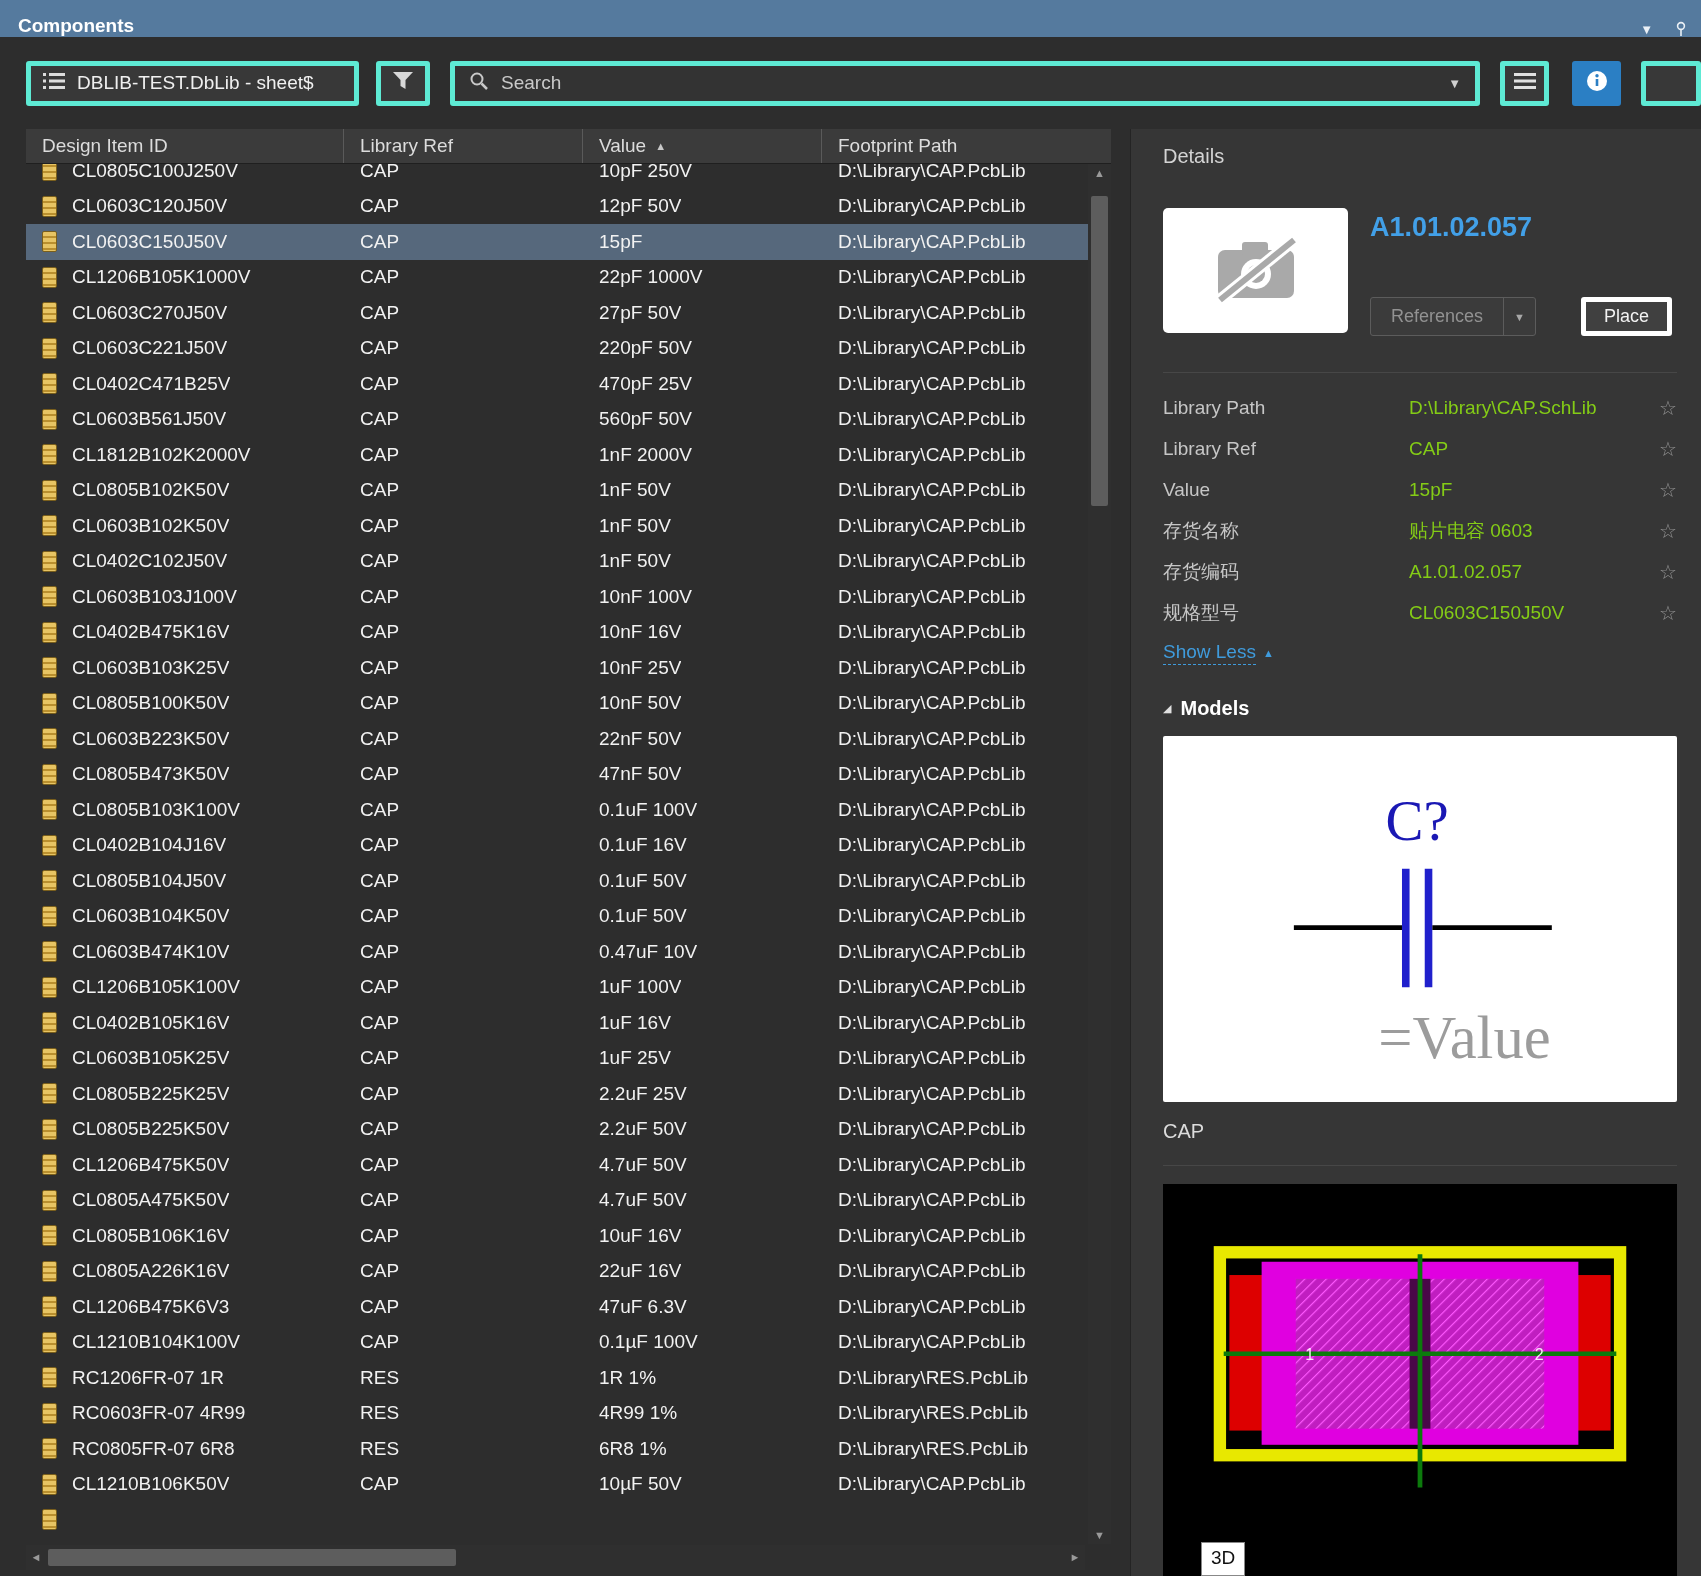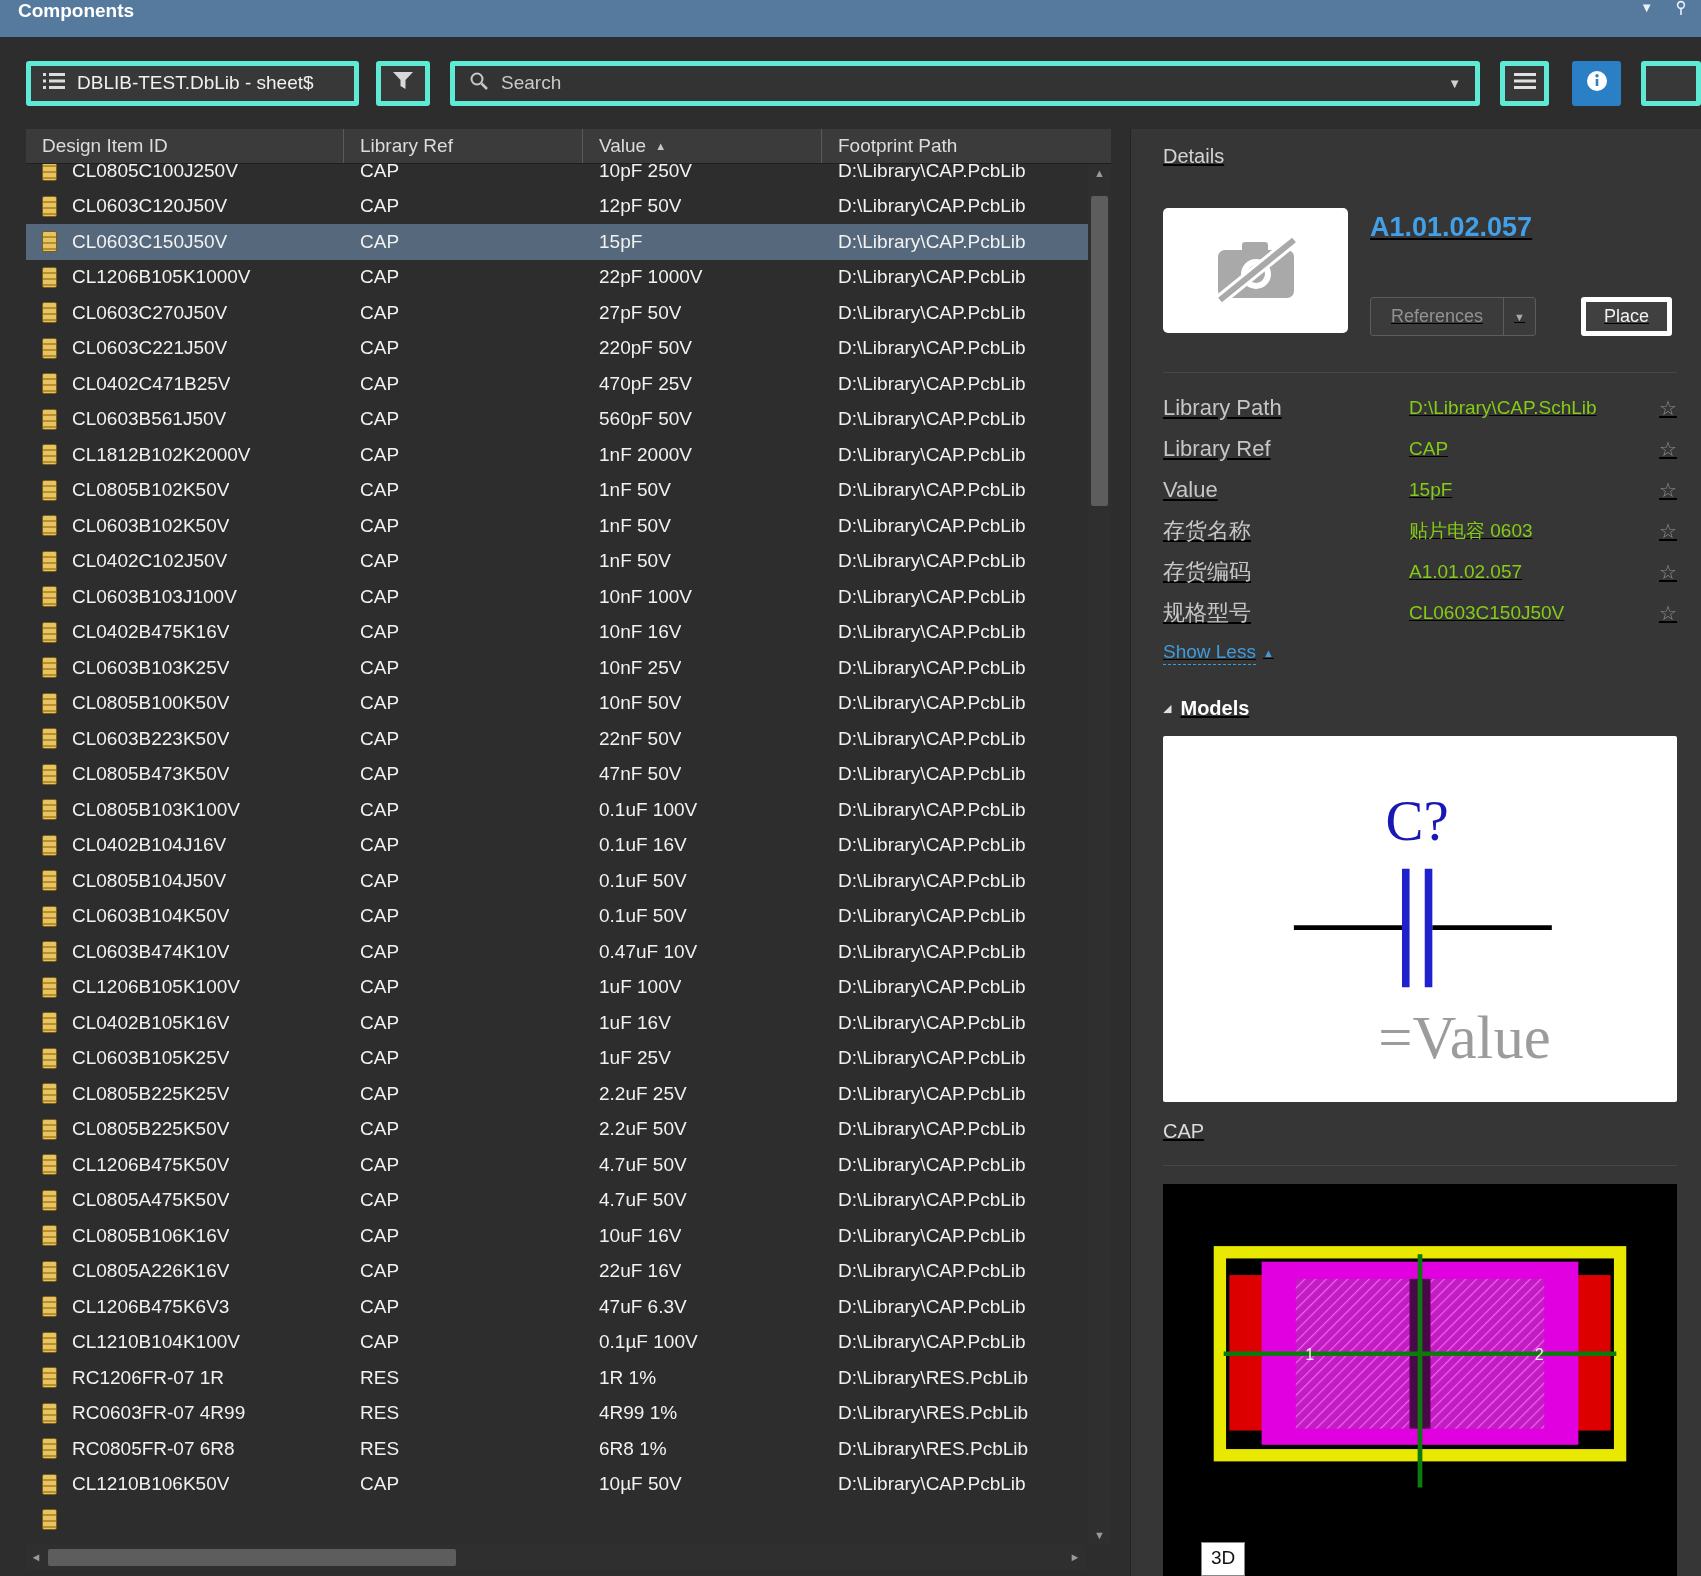--- a/index.html
+++ b/index.html
@@ -1,21 +1,21 @@
 <!DOCTYPE html>
 <html><head>
 <meta charset="utf-8">
 <style>
   * { margin:0; padding:0; box-sizing:border-box; }
   html,body { width:1701px; height:1576px; overflow:hidden; background:#2d2d2d;
               font-family:"Liberation Sans",sans-serif; }
   .app { width:100%; height:100%; display:flex; flex-direction:column; }
 
   
-  .titlebar { height:37px; background:#557a9e; display:flex; align-items:flex-start;
+  .titlebar { height:37px; background:#557a9e; display:flex; align-items:flex-end;
               padding:0 12px 0 18px; flex:none; }
   .titlebar .title { color:#ffffff; font-weight:bold; font-size:19px; }
   .titlebar .spacer { flex:1; }
   .tb-icon { color:#eaf0f6; font-size:13px; margin-left:20px; display:flex; align-items:center; }
 
   
   .toolbar { flex:none; height:92px; display:flex; align-items:center;
              padding-left:26px; overflow:hidden; }
   .ctrl { height:45px; background:#383838; border:5px solid #5eead4; border-radius:3px;
           display:flex; align-items:center; }
@@ -66,41 +66,41 @@
   .hscroll { position:absolute; left:0; right:26px; bottom:6px; height:25px;
              background:#2f2f2f; z-index:6; }
   .hscroll .sb-arrow { position:absolute; top:0; height:100%; color:#9a9a9a;
                        font-size:11px; line-height:25px; width:20px; text-align:center; }
   .hscroll .left { left:0; } .hscroll .right { right:0; }
   .hthumb { position:absolute; left:22px; top:4px; width:408px; height:17px;
             background:#5d5d5d; border-radius:2px; }
 
   
   .details { flex:1; margin-left:19px; background:#363636; border-left:1px solid #242424;
-             padding:16px 24px 0 32px; display:flex; flex-direction:column; min-height:0;text-decoration:underline; }
+             padding:16px 24px 0 32px; display:flex; flex-direction:column; min-height:0; }
   .details-header { color:#d4d4d4; font-size:20px; flex:none; }
   .details-top { display:flex; margin-top:40px; flex:none; }
   .thumb-box { width:185px; height:125px; background:#ffffff; border-radius:5px;
                display:flex; align-items:center; justify-content:center; flex:none; }
   .top-right { flex:1; padding-left:22px; display:flex; flex-direction:column; }
   .part-number { color:#42a0e8; font-size:27px; font-weight:bold; margin-top:4px; }
   .btn-row { display:flex; margin-top:54px; align-items:flex-end; }
   .ref-btn { height:39px; background:#3b3b3b; border:1px solid #5c5c5c; border-radius:3px;
              display:flex; align-items:stretch; cursor:default; }
   .ref-main { display:flex; align-items:center; padding:0 20px; color:#929292; font-size:18px; }
   .ref-arrow { display:flex; align-items:center; justify-content:center; width:32px;
                border-left:1px solid #5c5c5c; color:#a8a8a8; font-size:11px; }
   .place-btn { width:91px; height:39px; margin-left:45px; background:#404040;
                border:5px solid #ffffff; border-radius:3px; color:#f2f2f2; font-size:18px;
                font-family:inherit; cursor:default; }
   .divider { height:1px; background:#474747; flex:none; }
   .div1 { margin-top:36px; }
   .props { margin-top:14px; flex:none; }
   .prop-row { display:grid; grid-template-columns:246px 1fr 28px; align-items:center; height:41px; }
-  .prop-label { color:#c6c6c6; font-size:22px; }
+  .prop-label { color:#c6c6c6; font-size:19px; }
   .prop-value { color:#84cc16; font-size:19px; white-space:nowrap; overflow:hidden; }
   .prop-star { color:#909090; font-size:20px; text-align:right; cursor:default; }
   .show-less { margin-top:8px; color:#3f9bdc; font-size:19px; display:flex; align-items:center;
                gap:7px; flex:none; cursor:default; }
   .show-less .txt { border-bottom:1px dashed #3f9bdc; padding-bottom:1px; }
   .show-less .up { font-size:11px; }
   .models-header { margin-top:32px; display:flex; align-items:center; gap:9px; flex:none; cursor:default; }
   .models-header .tri { color:#e0e0e0; font-size:11px; }
   .models-header .lbl { color:#ffffff; font-size:20px; font-weight:bold; }
   .sch-card { margin-top:16px; height:366px; background:#ffffff; border-radius:2px;

